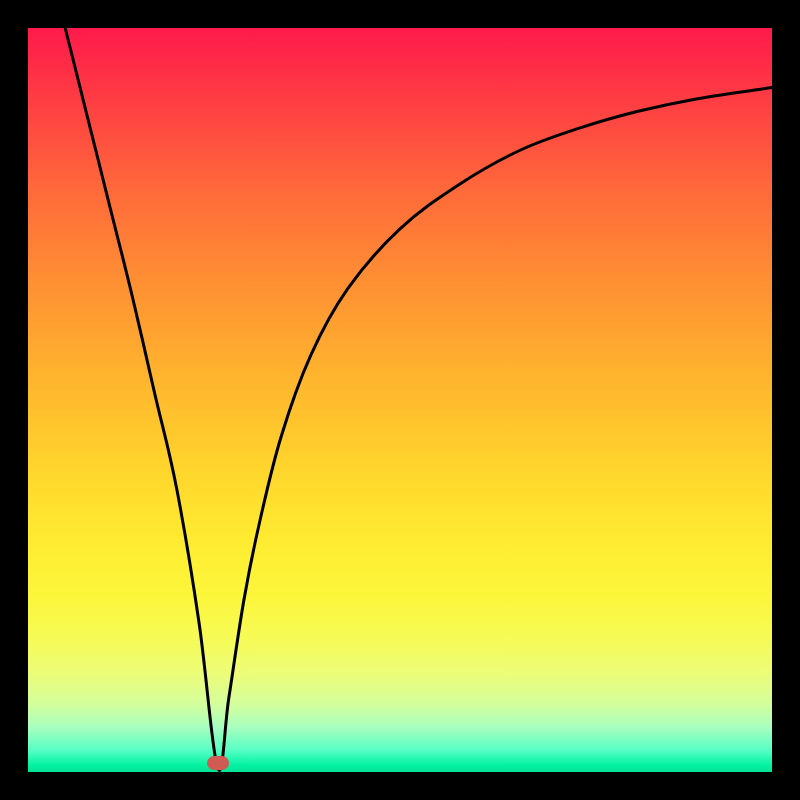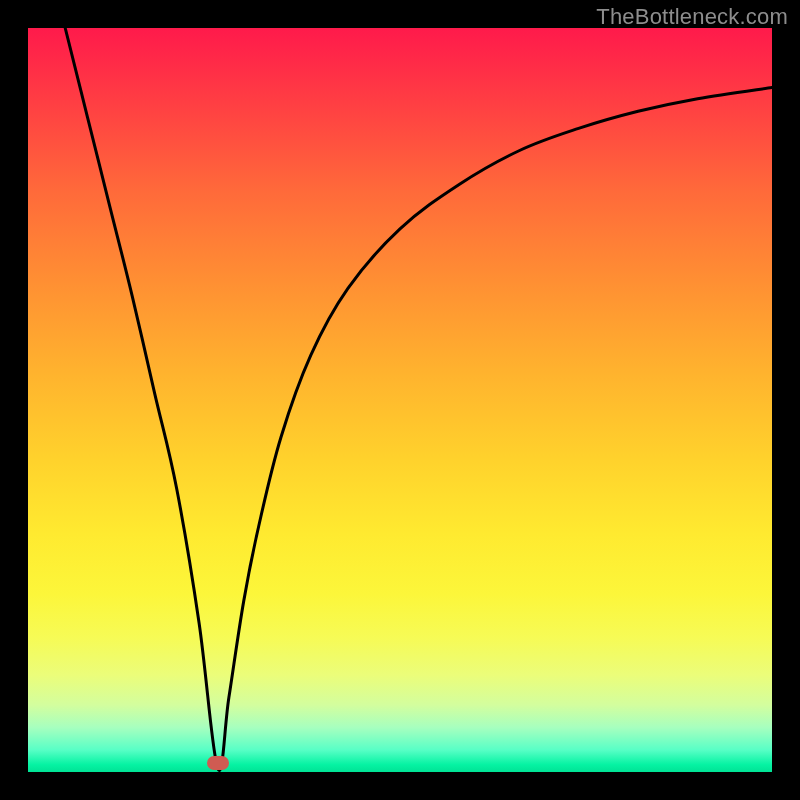--- a/index.html
+++ b/index.html
@@ -72,14 +72,13 @@
 <body>
 
 <div class="frame">
   <div class="plot">
     <div class="gradient"></div>
     <svg class="curve" viewBox="0 0 744 744" preserveAspectRatio="none">
       <path id="curve-path" fill="none" stroke="#000" stroke-width="3" stroke-linecap="round" stroke-linejoin="round" d="M 37.2 0 C 41.217600000000004 16.070399999999996, 51.48480000000001 57.13919999999998, 59.52 89.27999999999997 C 67.5552 121.42079999999996, 73.8048 146.41919999999993, 81.84 178.55999999999995 C 89.8752 210.70079999999996, 96.12480000000001 234.35999999999996, 104.16000000000001 267.84 C 112.19520000000001 301.32, 118.4448 329.74080000000004, 126.48 364.56 C 134.5152 399.37919999999997, 140.7648 419.7648, 148.8 461.28 C 156.83520000000001 502.79519999999997, 163.7544 544.98, 171.12 595.2 C 178.4856 645.4200000000001, 184.3632 726.8879999999999, 189.72 740.28 C 195.0768 753.672, 196.19280000000003 699.732, 200.88000000000002 669.6 C 205.5672 639.4680000000001, 210.4032 603.6816, 215.76 572.88 C 221.11679999999998 542.0784, 223.944 527.9424, 230.64 498.48 C 237.33599999999998 469.0176, 243.5856 440.0016, 252.96 409.2 C 262.3344 378.3984, 270.66720000000004 354.14399999999995, 282.72 327.35999999999996 C 294.7728 300.57599999999996, 303.8496 283.16639999999995, 319.92 260.4 C 335.9904 237.63359999999997, 351.91200000000003 219.62879999999998, 372 200.88 C 392.08799999999997 182.1312, 410.09279999999995 170.3016, 431.52 156.24 C 452.9472 142.1784, 469.61280000000005 132.80399999999997, 491.04 122.75999999999999 C 512.4672 112.716, 529.1328 107.53776000000006, 550.56 100.44000000000005 C 571.9871999999999 93.34224000000005, 588.6528 88.6848, 610.0799999999999 83.32799999999997 C 631.5071999999999 77.97119999999995, 645.4944 74.96543999999994, 669.6 70.67999999999995 C 693.7056 66.39455999999996, 730.608 61.528799999999976, 744 59.51999999999998"></path>
     </svg>
     <div class="marker" id="marker" style="left: 189.72px; top: 735.072px;"></div>
   </div>
-  <div class="watermark">TheBottleneck.com</div>
 </div>
 
 </body></html>

